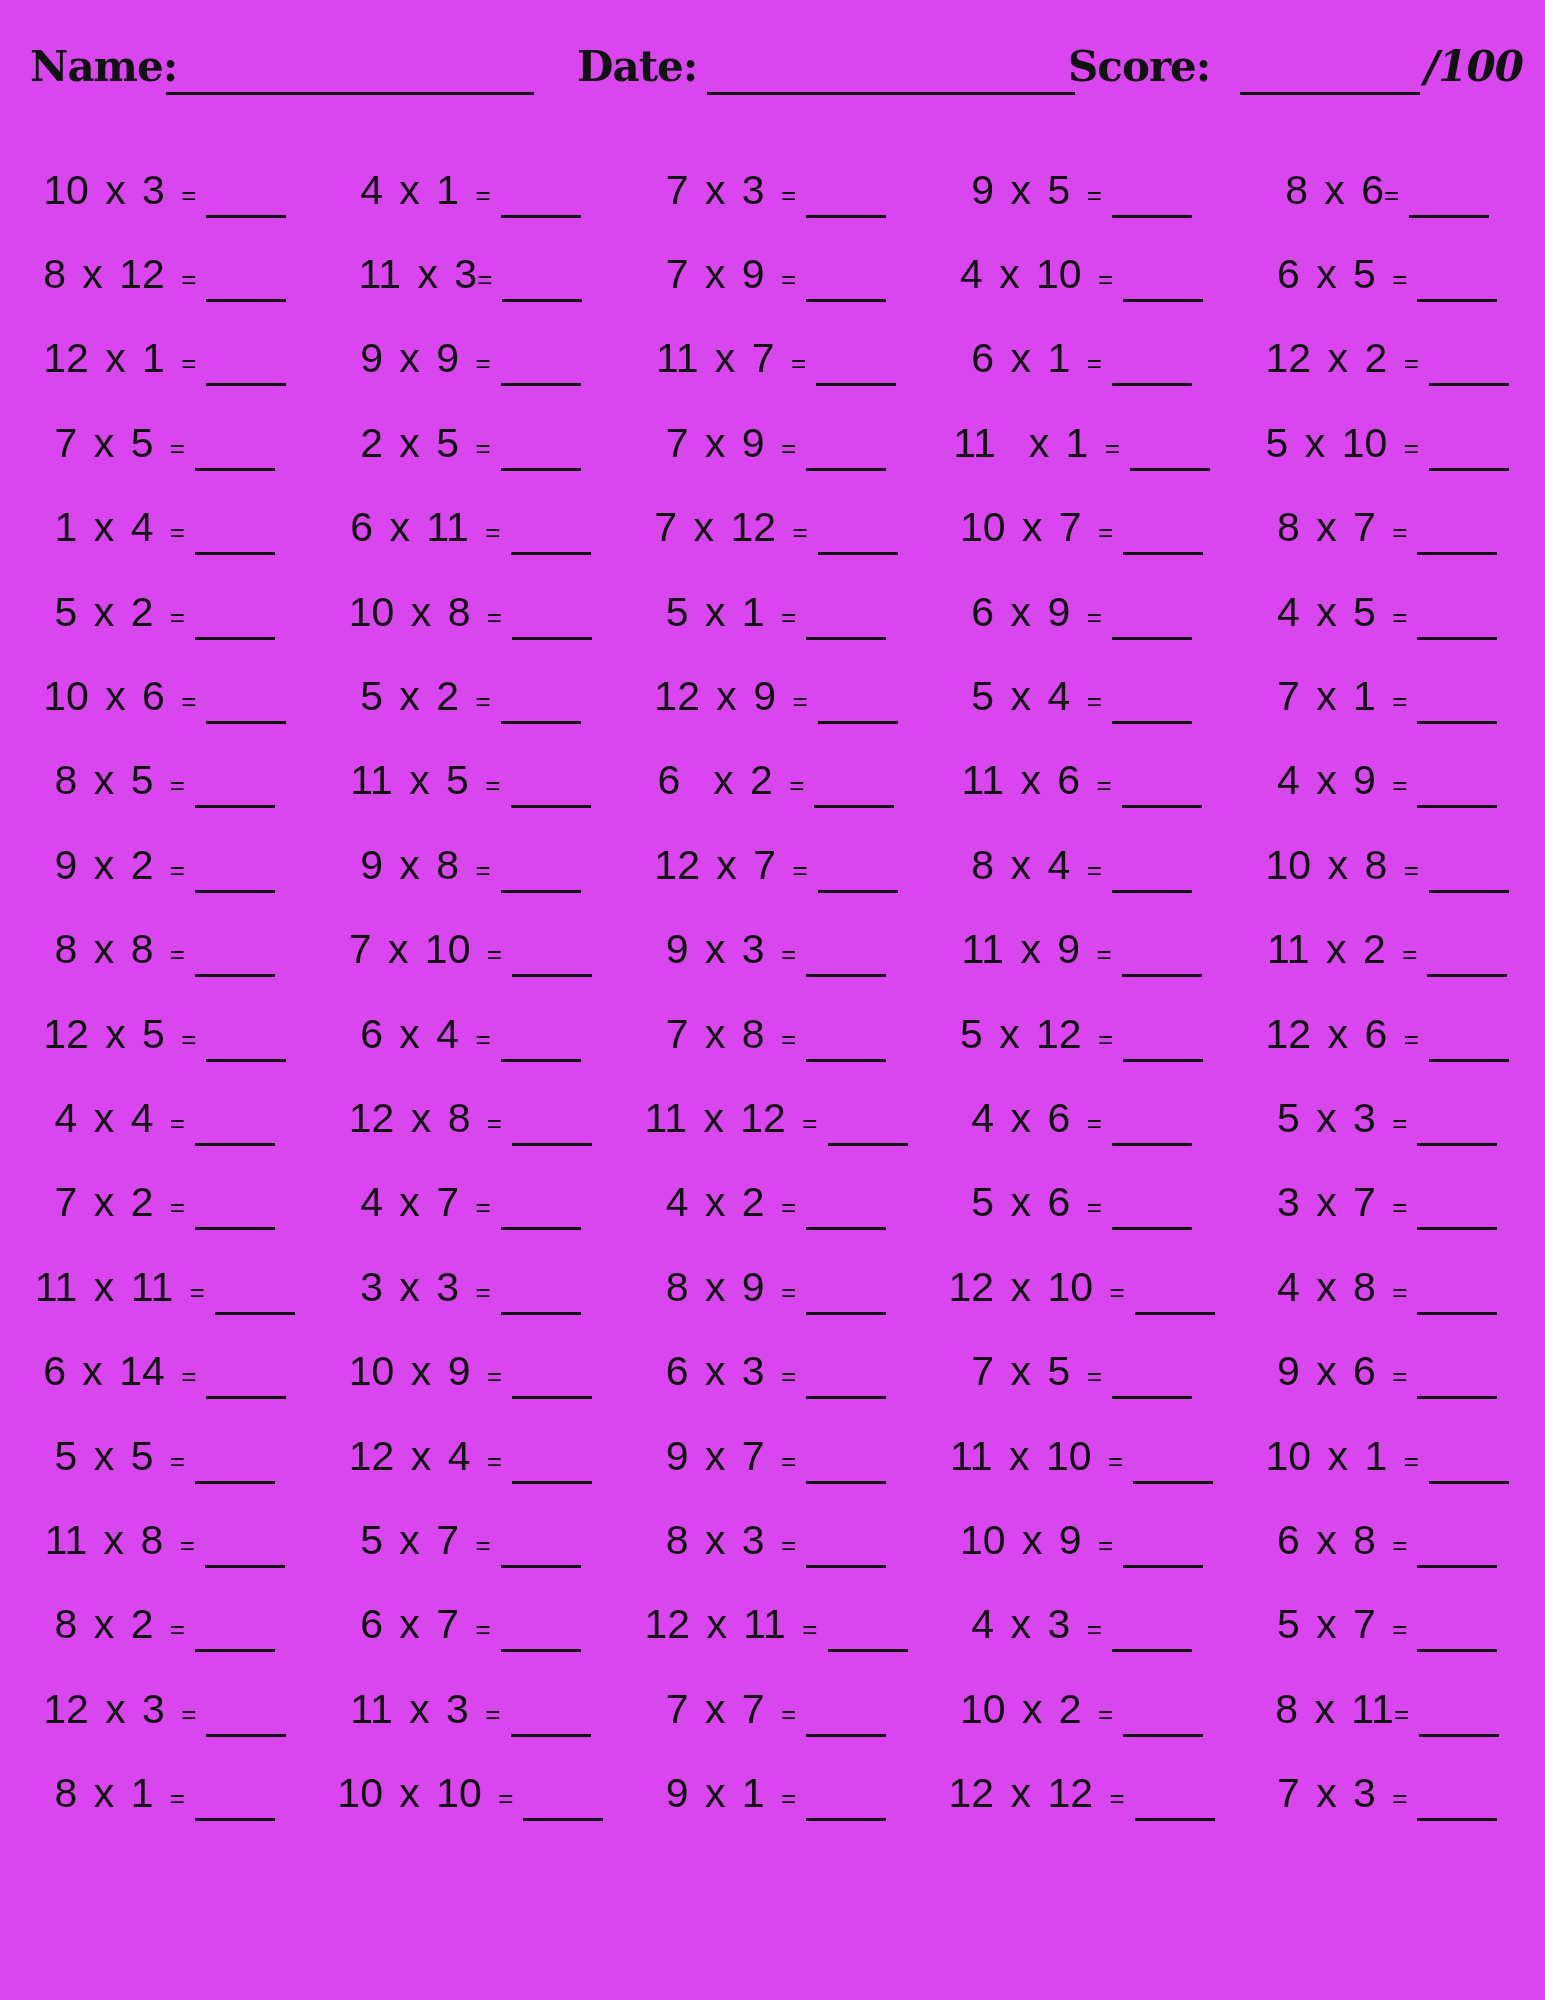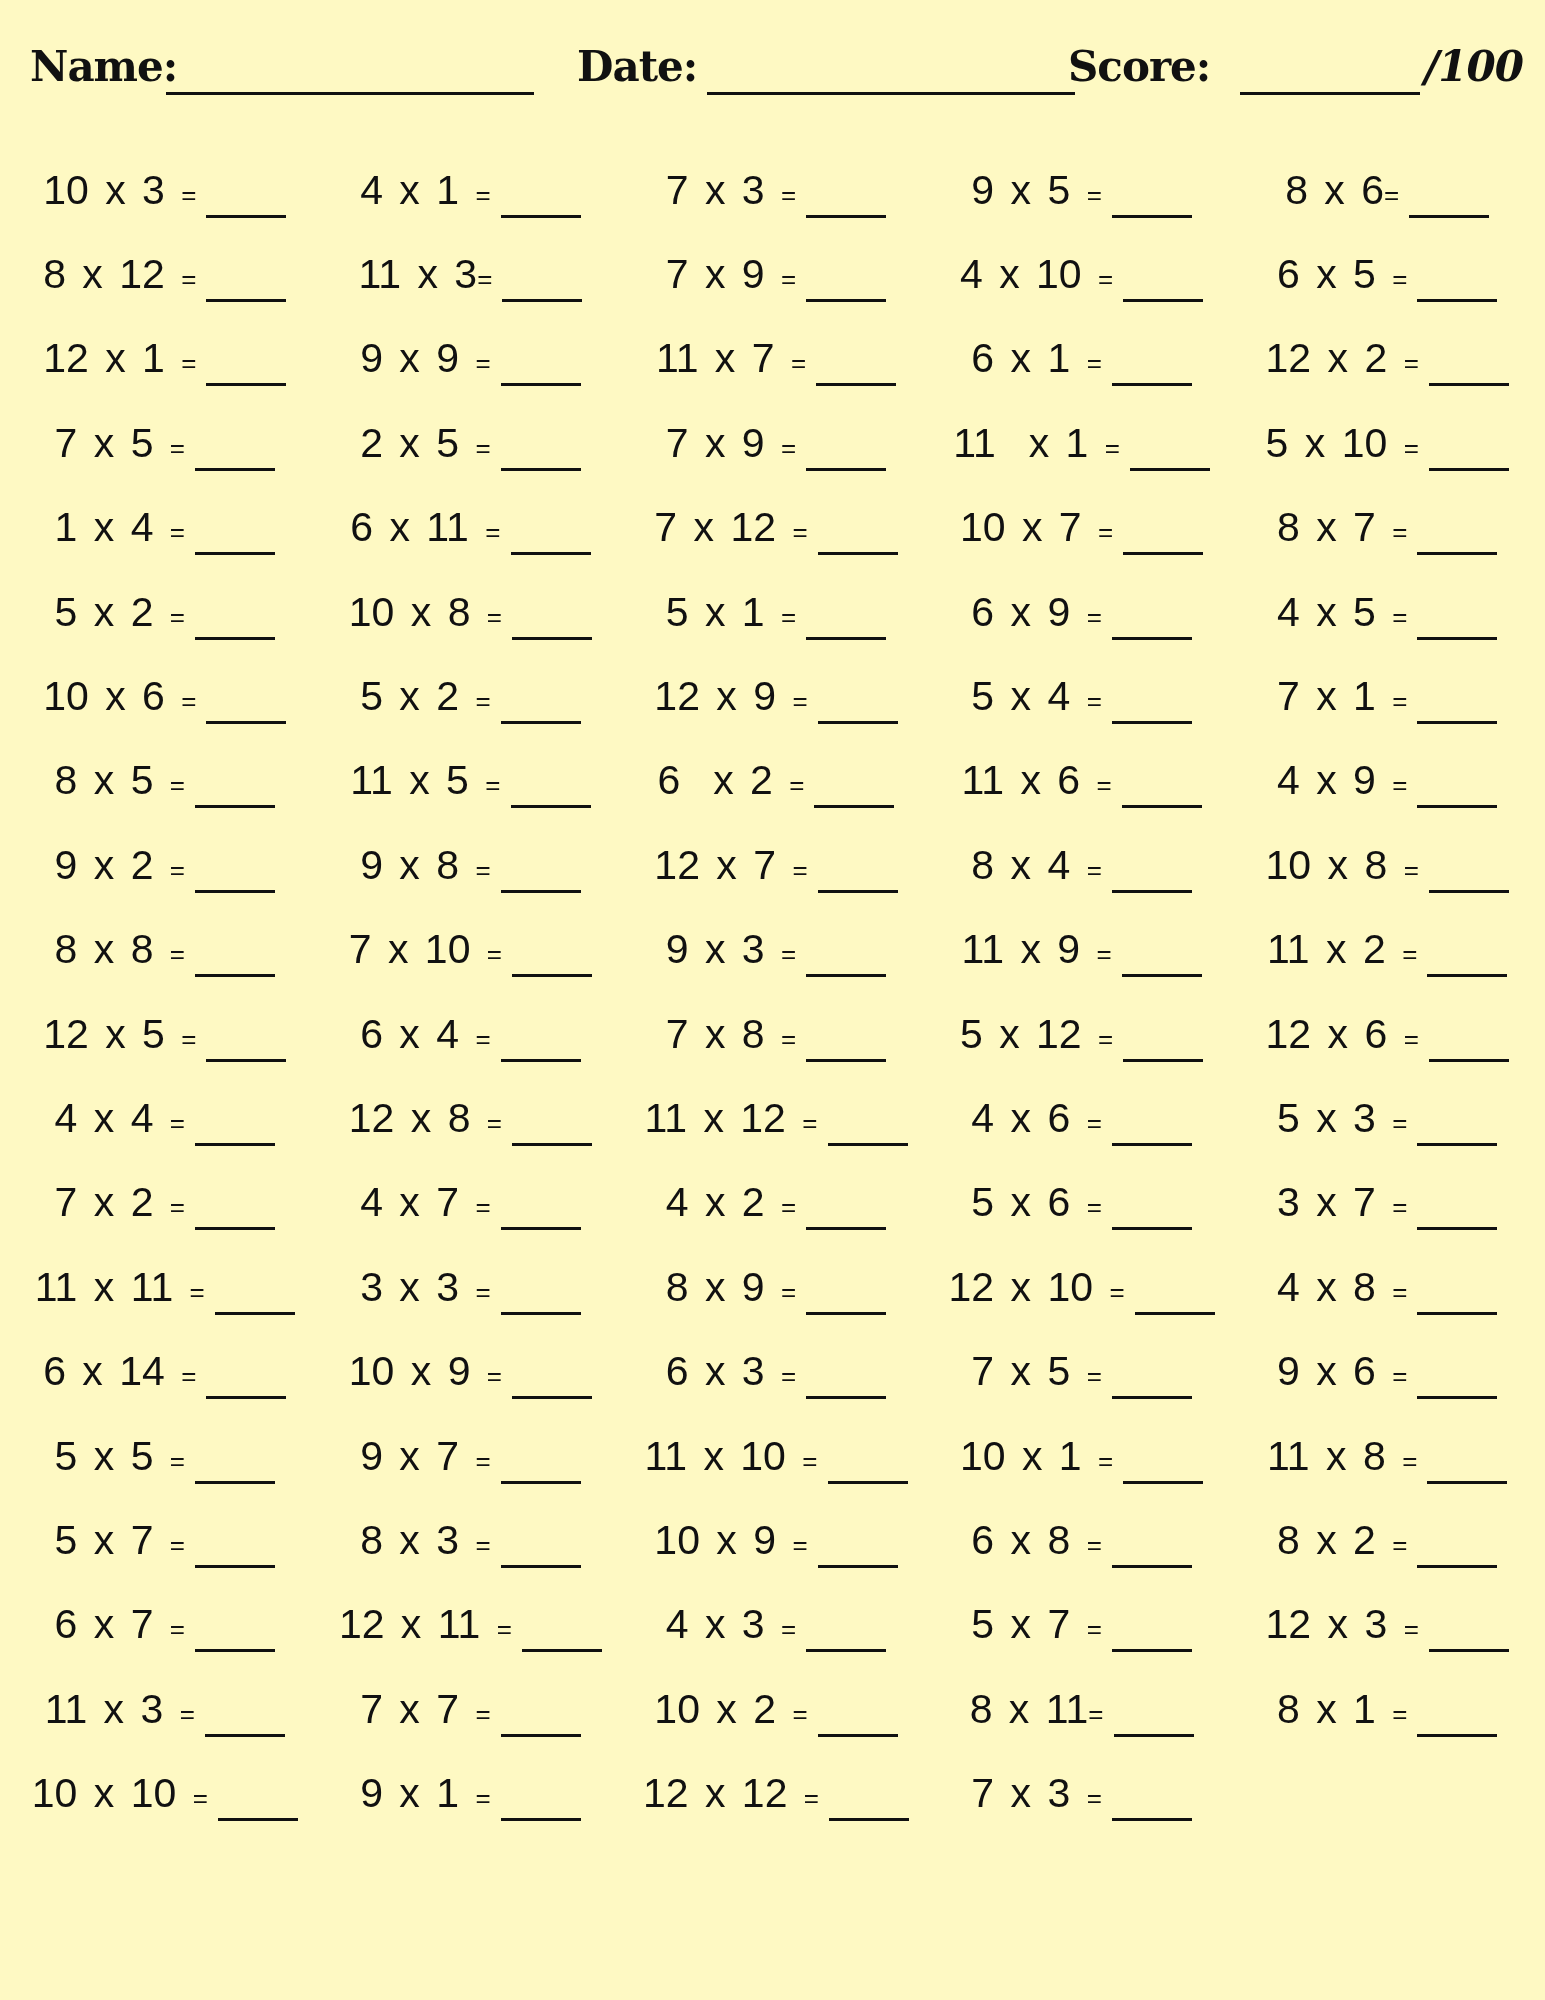--- a/index.html
+++ b/index.html
@@ -1,19 +1,19 @@
 <!DOCTYPE html>
 <html><head>
 <meta charset="utf-8">
 <style>
   html,body{margin:0;padding:0;background:#e8e8e8;}
   .page{
     position:relative;
     width:1545px;height:2000px;
-    background:#fef9c3;
+    background:#d946ef;
     overflow:hidden;
     font-family:"Liberation Sans", sans-serif;
     color:#111111;
   }
   
   .h-label{
     position:absolute;
     font-family:"DejaVu Serif", serif;
     font-weight:700;
     font-size:42px;
@@ -458,20 +458,24 @@
   <div class="cell">
     <span class="ptext"><span class="expr">9 x 6 </span><span class="eq">=</span></span>
     <span class="blank"></span>
   </div>
 
   <div class="cell">
     <span class="ptext"><span class="expr">5 x 5 </span><span class="eq">=</span></span>
     <span class="blank"></span>
   </div>
 
+  <div class="cell">
+    <span class="ptext"><span class="expr">12 x 4 </span><span class="eq">=</span></span>
+    <span class="blank"></span>
+  </div>
 
   <div class="cell">
     <span class="ptext"><span class="expr">9 x 7 </span><span class="eq">=</span></span>
     <span class="blank"></span>
   </div>
 
   <div class="cell">
     <span class="ptext"><span class="expr">11 x 10 </span><span class="eq">=</span></span>
     <span class="blank"></span>
   </div>

